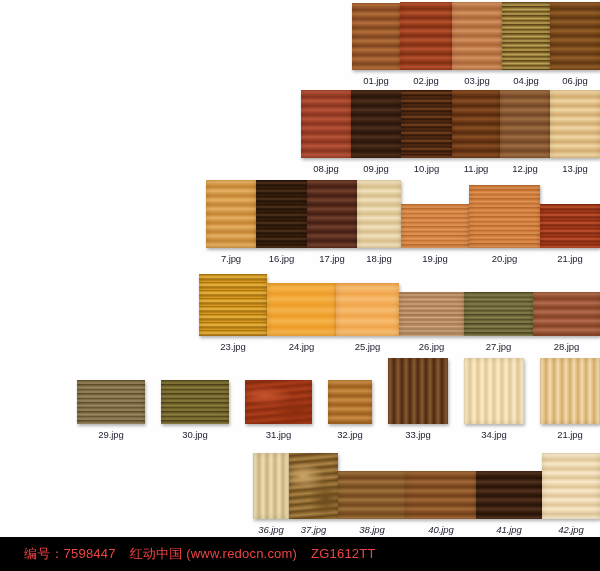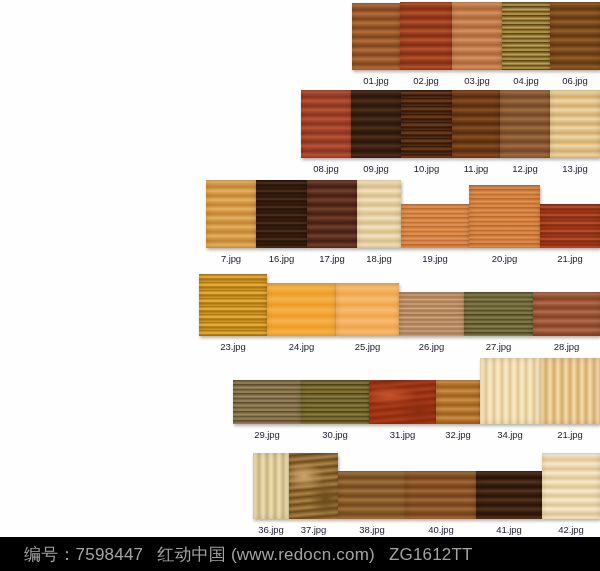--- a/index.html
+++ b/index.html
@@ -44,22 +44,22 @@
     line-height:11px;
     white-space:nowrap;
   }
   #footer{
     position:absolute;left:0;top:537px;width:600px;height:34px;
     background:#000000;
     display:flex;
     align-items:center;
   }
   #footer .ftxt{
-    color:#a3a3a3;
-    font-size:17px;
+    color:#ef4444;
+    font-size:13px;
     margin-left:24px;
     white-space:nowrap;
     letter-spacing:0.2px;
   }
   #footer .gap{display:inline-block;width:14px;}
 </style>
 </head>
 <body>
 
 <div id="sheet">
@@ -160,47 +160,51 @@
       </div>
       <div class="cell">
         <div class="swatch" style="width: 69px; height: 44px; background: repeating-linear-gradient(rgb(78, 71, 35) 0px, rgb(106, 98, 54) 1.5px, rgb(135, 128, 79) 3px, rgb(106, 98, 54) 4.5px), linear-gradient(rgb(135, 128, 79), rgb(106, 98, 54) 50%, rgb(78, 71, 35));"></div>
         <div class="label">27.jpg</div>
       </div>
       <div class="cell">
         <div class="swatch" style="width: 67px; height: 44px; background: repeating-linear-gradient(rgb(156, 86, 55) 0px, rgb(180, 111, 79) 2px, rgb(156, 86, 55) 4px, rgb(131, 66, 37) 7px, rgb(156, 86, 55) 9px), linear-gradient(rgb(180, 111, 79), rgb(156, 86, 55) 40%, rgb(131, 66, 37));"></div>
         <div class="label">28.jpg</div>
       </div>
     </div>
-    <div class="row" style="top: 352px; height: 88px;">
+    <div class="row" style="top: 352px; height: 88px; gap: 16px;">
       <div class="cell">
         <div class="swatch" style="width: 68px; height: 44px; background: repeating-linear-gradient(rgb(94, 77, 44) 0px, rgb(126, 107, 69) 1.5px, rgb(154, 134, 96) 3px, rgb(126, 107, 69) 4.5px), linear-gradient(rgb(154, 134, 96), rgb(126, 107, 69) 50%, rgb(94, 77, 44));"></div>
         <div class="label">29.jpg</div>
       </div>
       <div class="cell">
         <div class="swatch" style="width: 68px; height: 44px; background: repeating-linear-gradient(rgb(78, 67, 23) 0px, rgb(110, 97, 41) 1.5px, rgb(139, 124, 64) 3px, rgb(110, 97, 41) 4.5px), linear-gradient(rgb(139, 124, 64), rgb(110, 97, 41) 50%, rgb(78, 67, 23));"></div>
         <div class="label">30.jpg</div>
       </div>
       <div class="cell">
         <div class="swatch" style="width: 67px; height: 44px; background: radial-gradient(60% 30% at 30% 35%, rgb(199, 85, 46), transparent 70%), radial-gradient(50% 40% at 75% 70%, rgb(138, 44, 15), transparent 70%), repeating-linear-gradient(175deg, rgb(173, 61, 26) 0px, rgb(138, 44, 15) 3px, rgb(173, 61, 26) 7px), linear-gradient(rgb(173, 61, 26), rgb(138, 44, 15));"></div>
         <div class="label">31.jpg</div>
       </div>
       <div class="cell">
         <div class="swatch" style="width: 44px; height: 44px; background: repeating-linear-gradient(rgb(182, 118, 47) 0px, rgb(205, 144, 73) 2px, rgb(182, 118, 47) 4px, rgb(155, 96, 31) 7px, rgb(182, 118, 47) 9px), linear-gradient(rgb(205, 144, 73), rgb(182, 118, 47) 40%, rgb(155, 96, 31));"></div>
         <div class="label">32.jpg</div>
       </div>
       <div class="cell">
+        <div class="swatch" style="width: 60px; height: 66px; background: repeating-linear-gradient(90deg, rgb(108, 65, 32) 0px, rgb(138, 92, 51) 2px, rgb(108, 65, 32) 4px, rgb(75, 42, 17) 6px, rgb(108, 65, 32) 8px), linear-gradient(90deg, rgb(138, 92, 51), rgb(108, 65, 32) 50%, rgb(75, 42, 17));"></div>
+        <div class="label">33.jpg</div>
+      </div>
+      <div class="cell">
         <div class="swatch" style="width: 60px; height: 66px; background: repeating-linear-gradient(90deg, rgb(240, 219, 174) 0px, rgb(248, 236, 201) 2px, rgb(240, 219, 174) 4px, rgb(221, 196, 149) 6px, rgb(240, 219, 174) 8px), linear-gradient(90deg, rgb(248, 236, 201), rgb(240, 219, 174) 50%, rgb(221, 196, 149));"></div>
         <div class="label">34.jpg</div>
       </div>
       <div class="cell">
         <div class="swatch" style="width: 60px; height: 66px; background: repeating-linear-gradient(90deg, rgb(232, 196, 139) 0px, rgb(244, 220, 175) 2px, rgb(232, 196, 139) 4px, rgb(212, 172, 111) 6px, rgb(232, 196, 139) 8px), linear-gradient(90deg, rgb(244, 220, 175), rgb(232, 196, 139) 50%, rgb(212, 172, 111));"></div>
         <div class="label">21.jpg</div>
       </div>
     </div>
-    <div class="row" style="top: 440px; height: 95px;">
+    <div class="row" style="top: 440px; height: 95px; font-style: italic;">
       <div class="cell">
         <div class="swatch" style="width: 36px; height: 66px; background: repeating-linear-gradient(90deg, rgb(221, 202, 152) 0px, rgb(238, 223, 184) 2px, rgb(221, 202, 152) 4px, rgb(201, 179, 125) 6px, rgb(221, 202, 152) 8px), linear-gradient(90deg, rgb(238, 223, 184), rgb(221, 202, 152) 50%, rgb(201, 179, 125));"></div>
         <div class="label">36.jpg</div>
       </div>
       <div class="cell">
         <div class="swatch" style="width: 49px; height: 66px; background: radial-gradient(60% 30% at 30% 35%, rgb(205, 166, 106), transparent 70%), radial-gradient(50% 40% at 75% 70%, rgb(109, 76, 29), transparent 70%), repeating-linear-gradient(175deg, rgb(173, 132, 69) 0px, rgb(109, 76, 29) 3px, rgb(173, 132, 69) 7px), linear-gradient(rgb(173, 132, 69), rgb(109, 76, 29));"></div>
         <div class="label">37.jpg</div>
       </div>
       <div class="cell">
         <div class="swatch" style="width: 68px; height: 48px; background: repeating-linear-gradient(rgb(138, 92, 44) 0px, rgb(162, 117, 63) 2px, rgb(138, 92, 44) 4px, rgb(112, 71, 28) 7px, rgb(138, 92, 44) 9px), linear-gradient(rgb(162, 117, 63), rgb(138, 92, 44) 40%, rgb(112, 71, 28));"></div>

